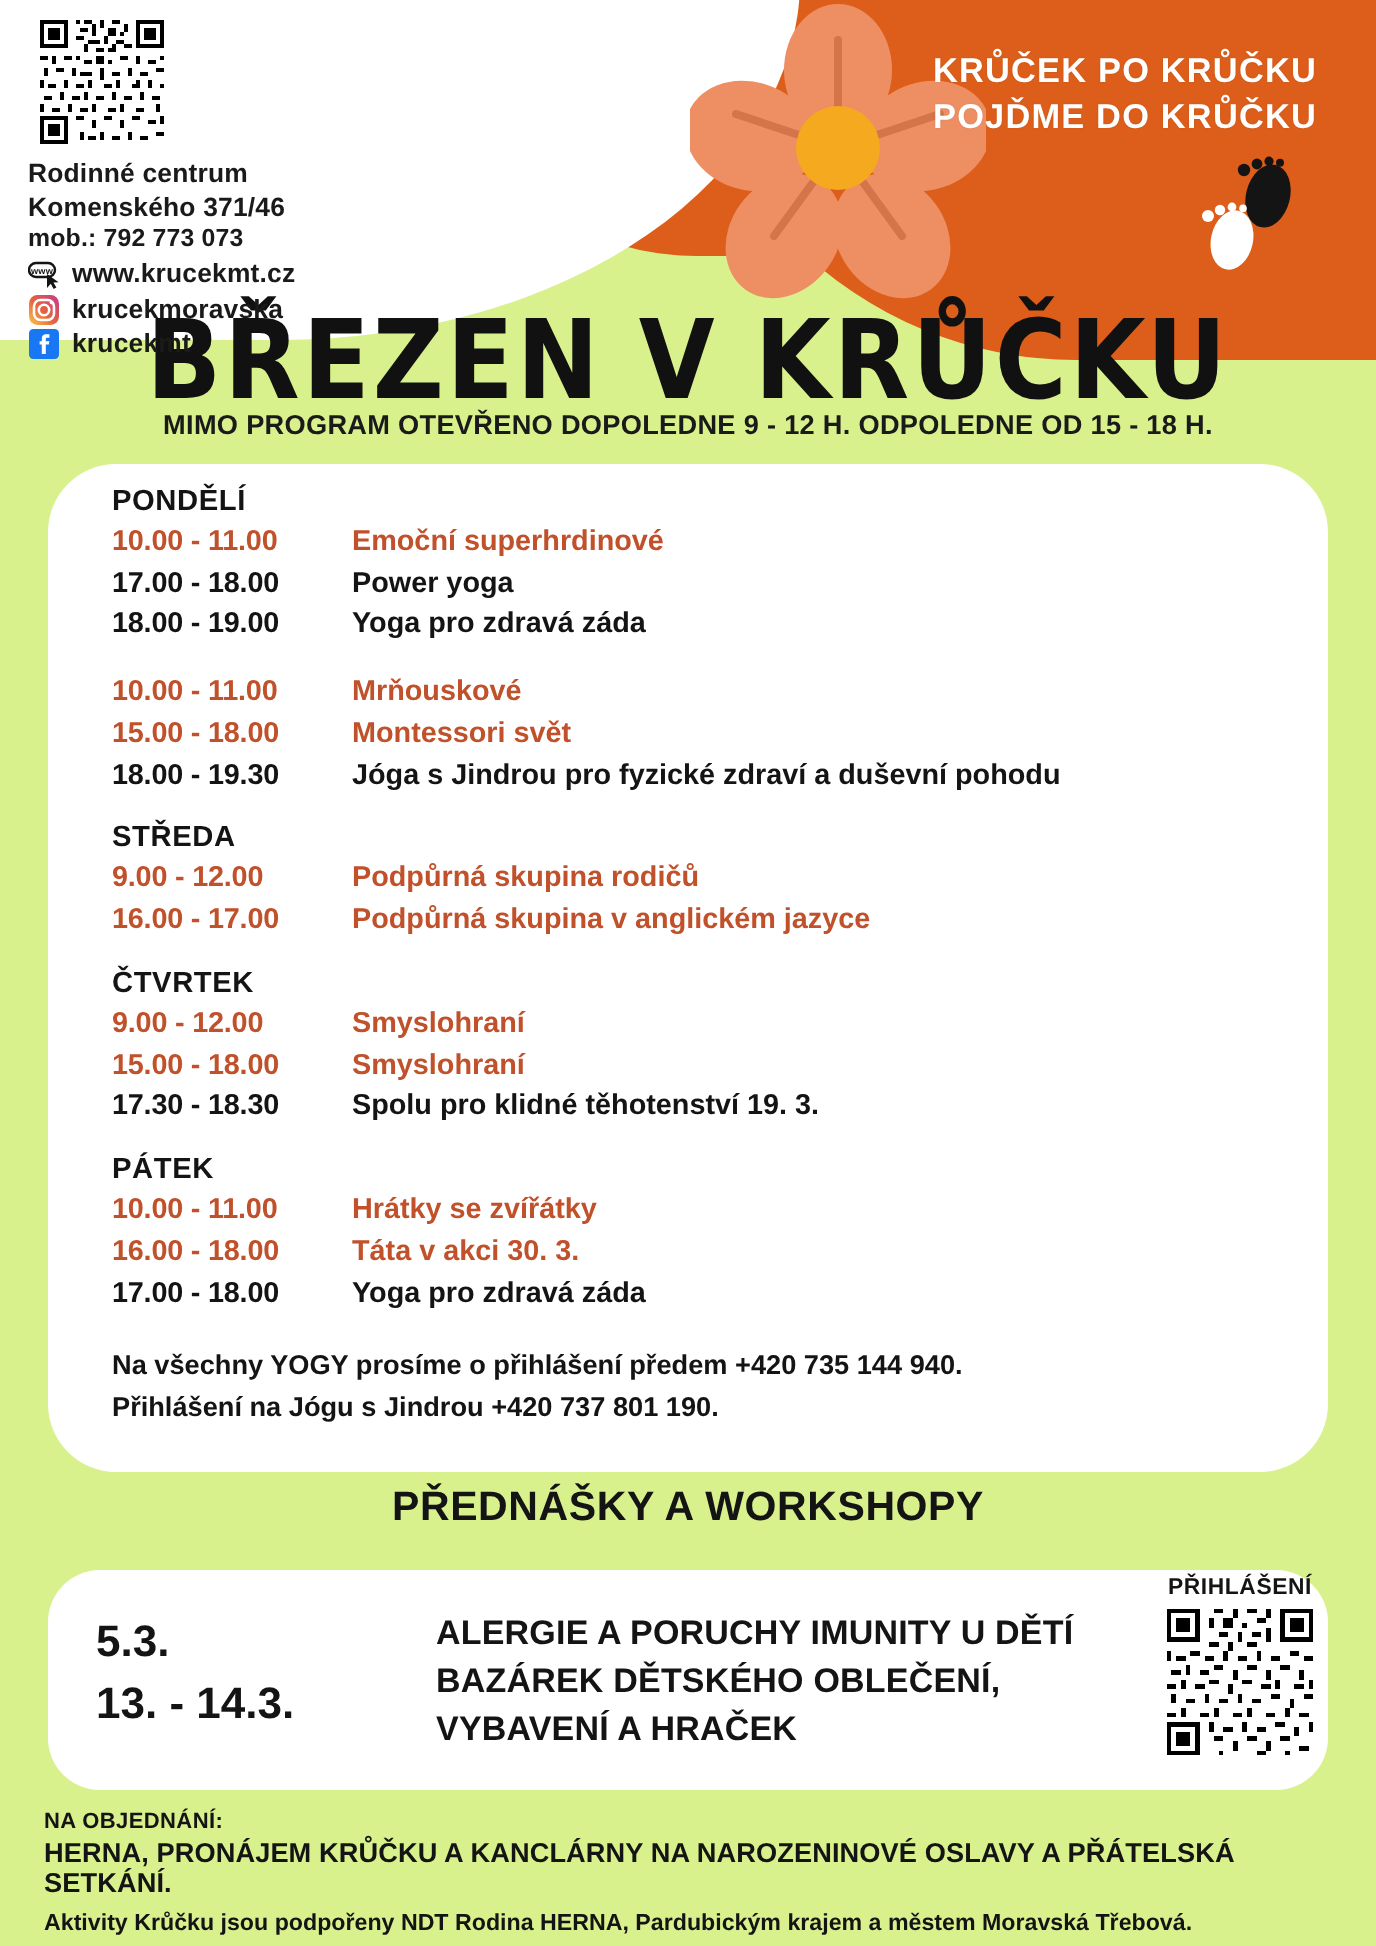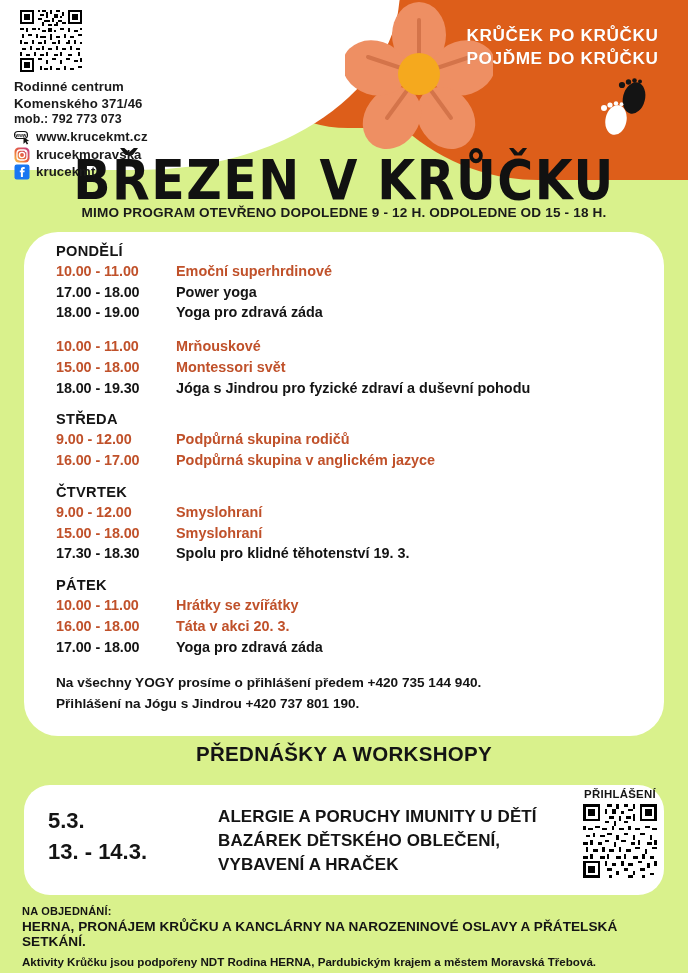--- a/index.html
+++ b/index.html
@@ -486,21 +486,21 @@
         </div>
       </div>
       <div class="day-block">
         <div class="day-name">PÁTEK</div>
         <div class="row">
           <span class="time c-orange">10.00 - 11.00</span>
           <span class="name c-orange">Hrátky se zvířátky</span>
         </div>
         <div class="row">
           <span class="time c-orange">16.00 - 18.00</span>
-          <span class="name c-orange">Táta v akci 20. 3.</span>
+          <span class="name c-orange">Táta v akci 30. 3.</span>
         </div>
         <div class="row">
           <span class="time c-dark">17.00 - 18.00</span>
           <span class="name c-dark">Yoga pro zdravá záda</span>
         </div>
       </div>
       <div class="notes">
         <div>Na všechny YOGY prosíme o přihlášení předem +420 735 144 940.</div>
         <div>Přihlášení na Jógu s Jindrou +420 737 801 190.</div>
       </div>

